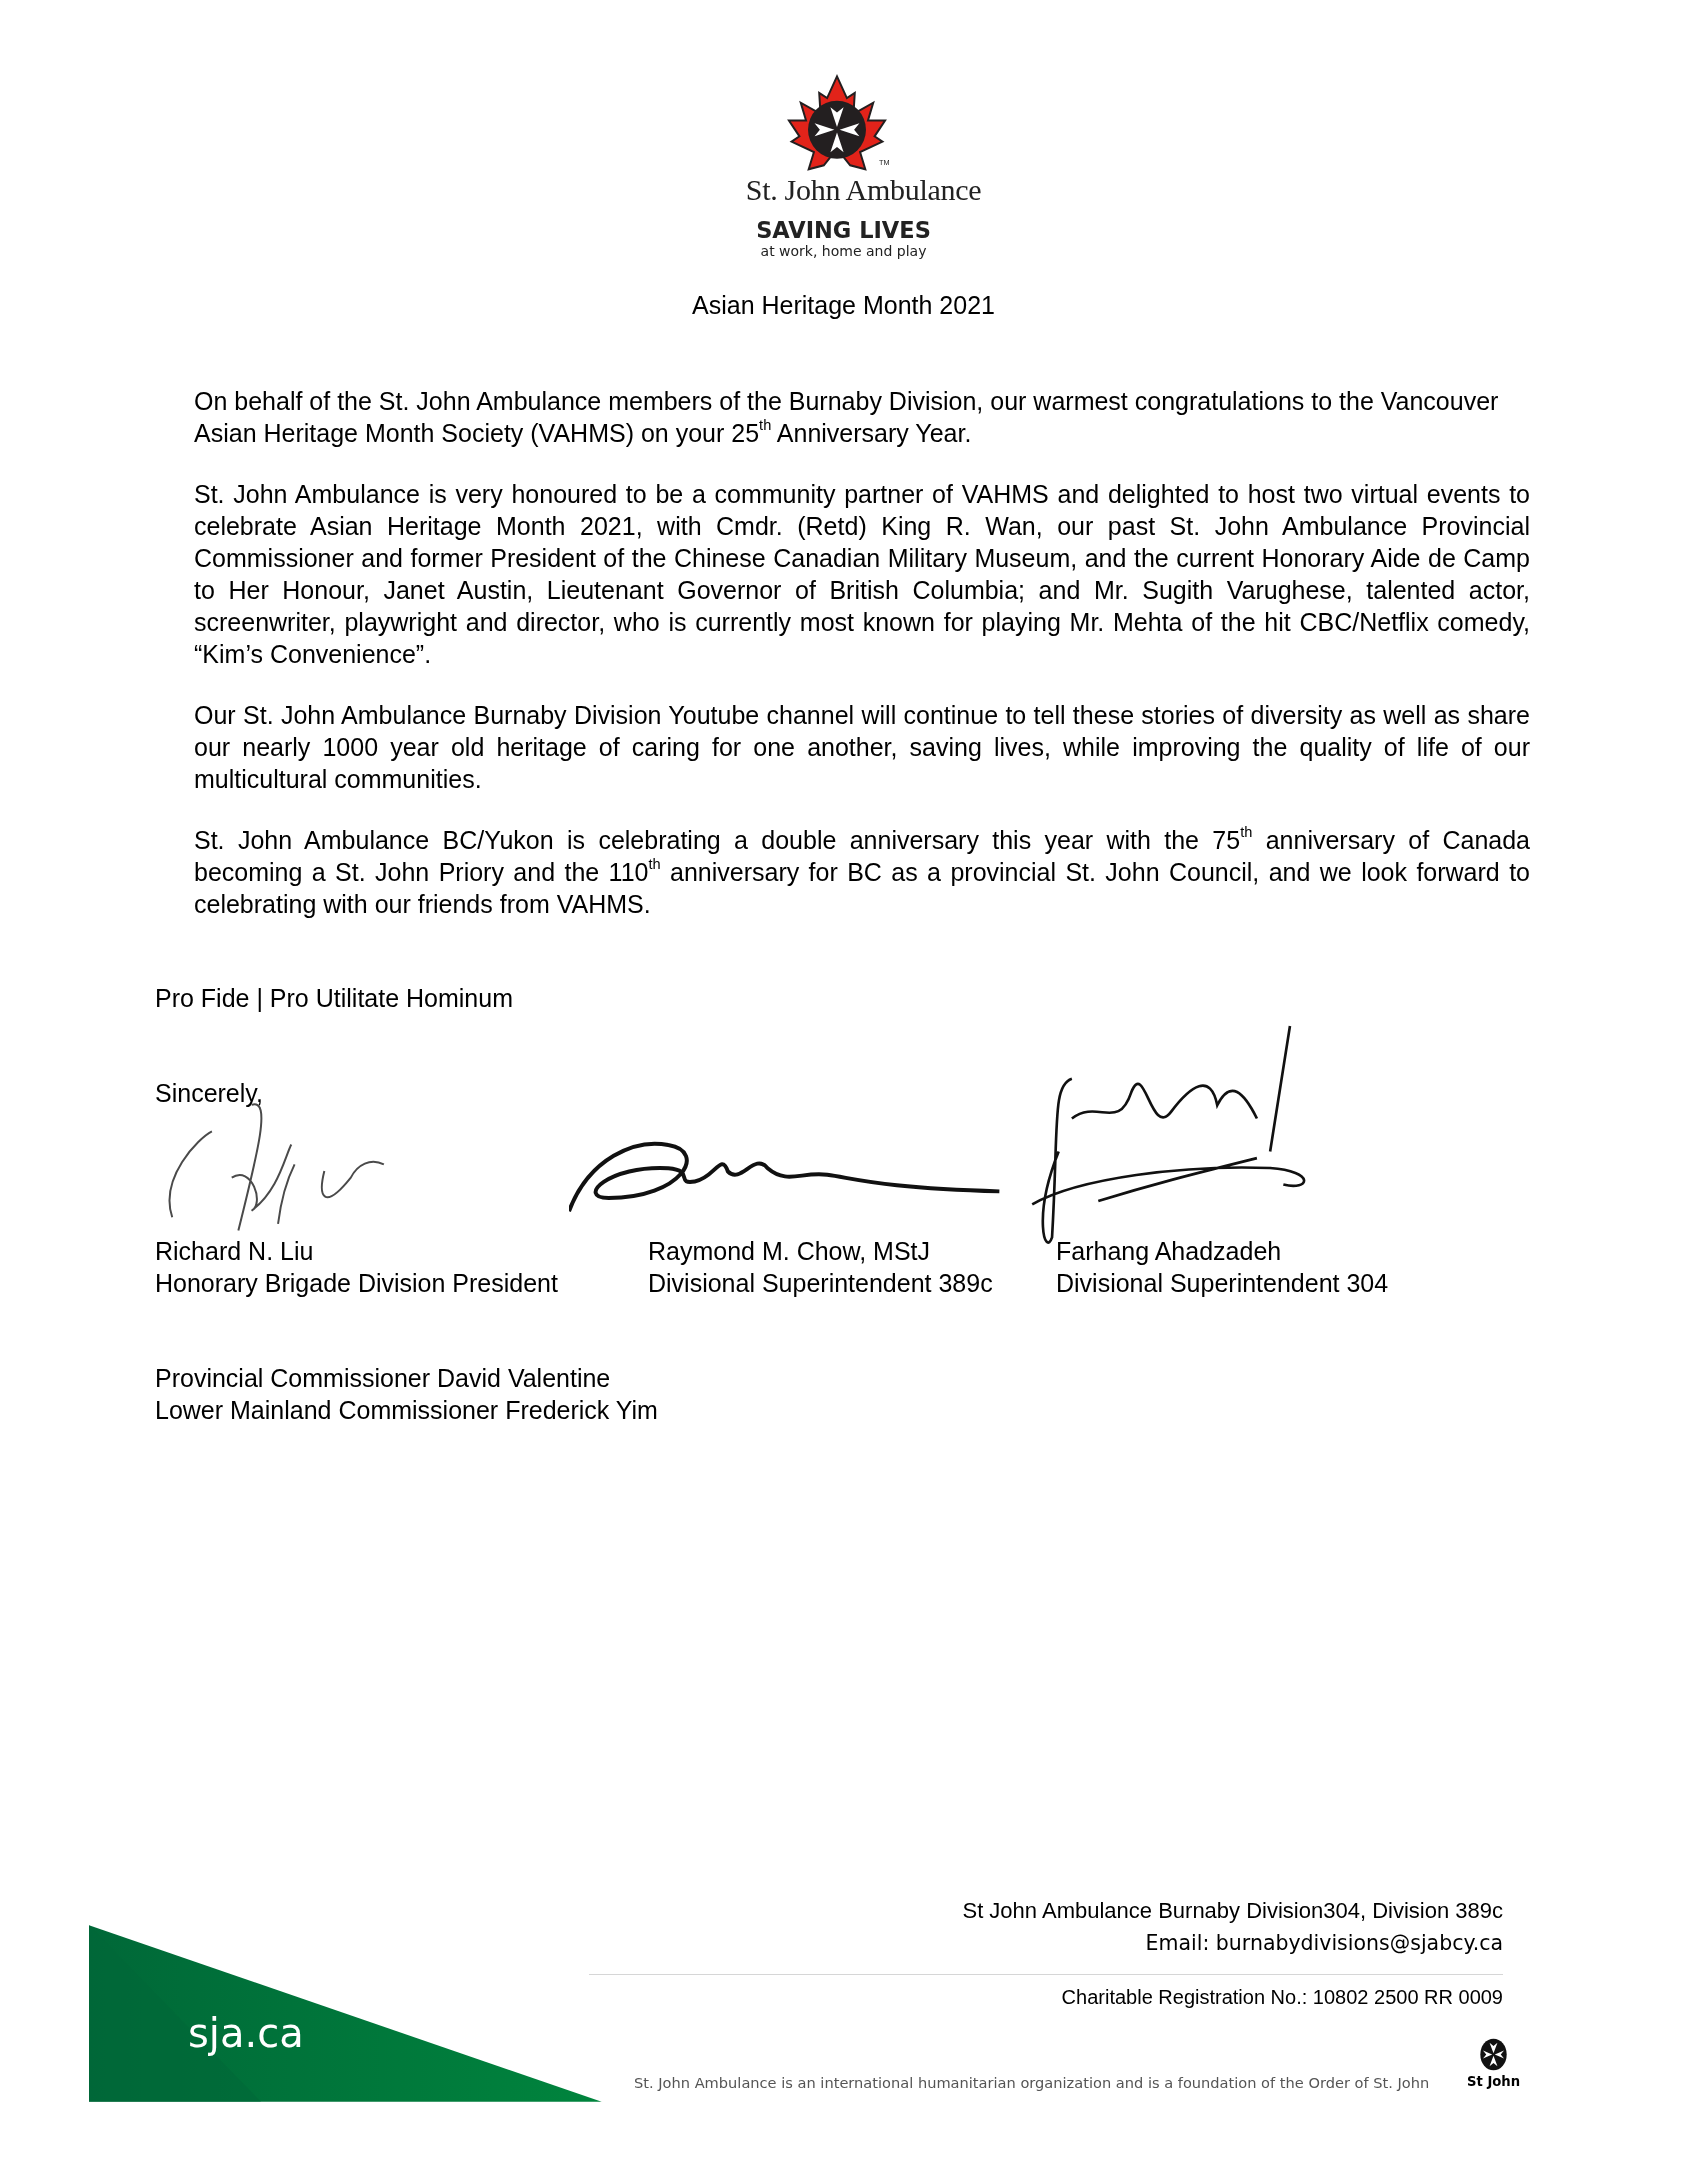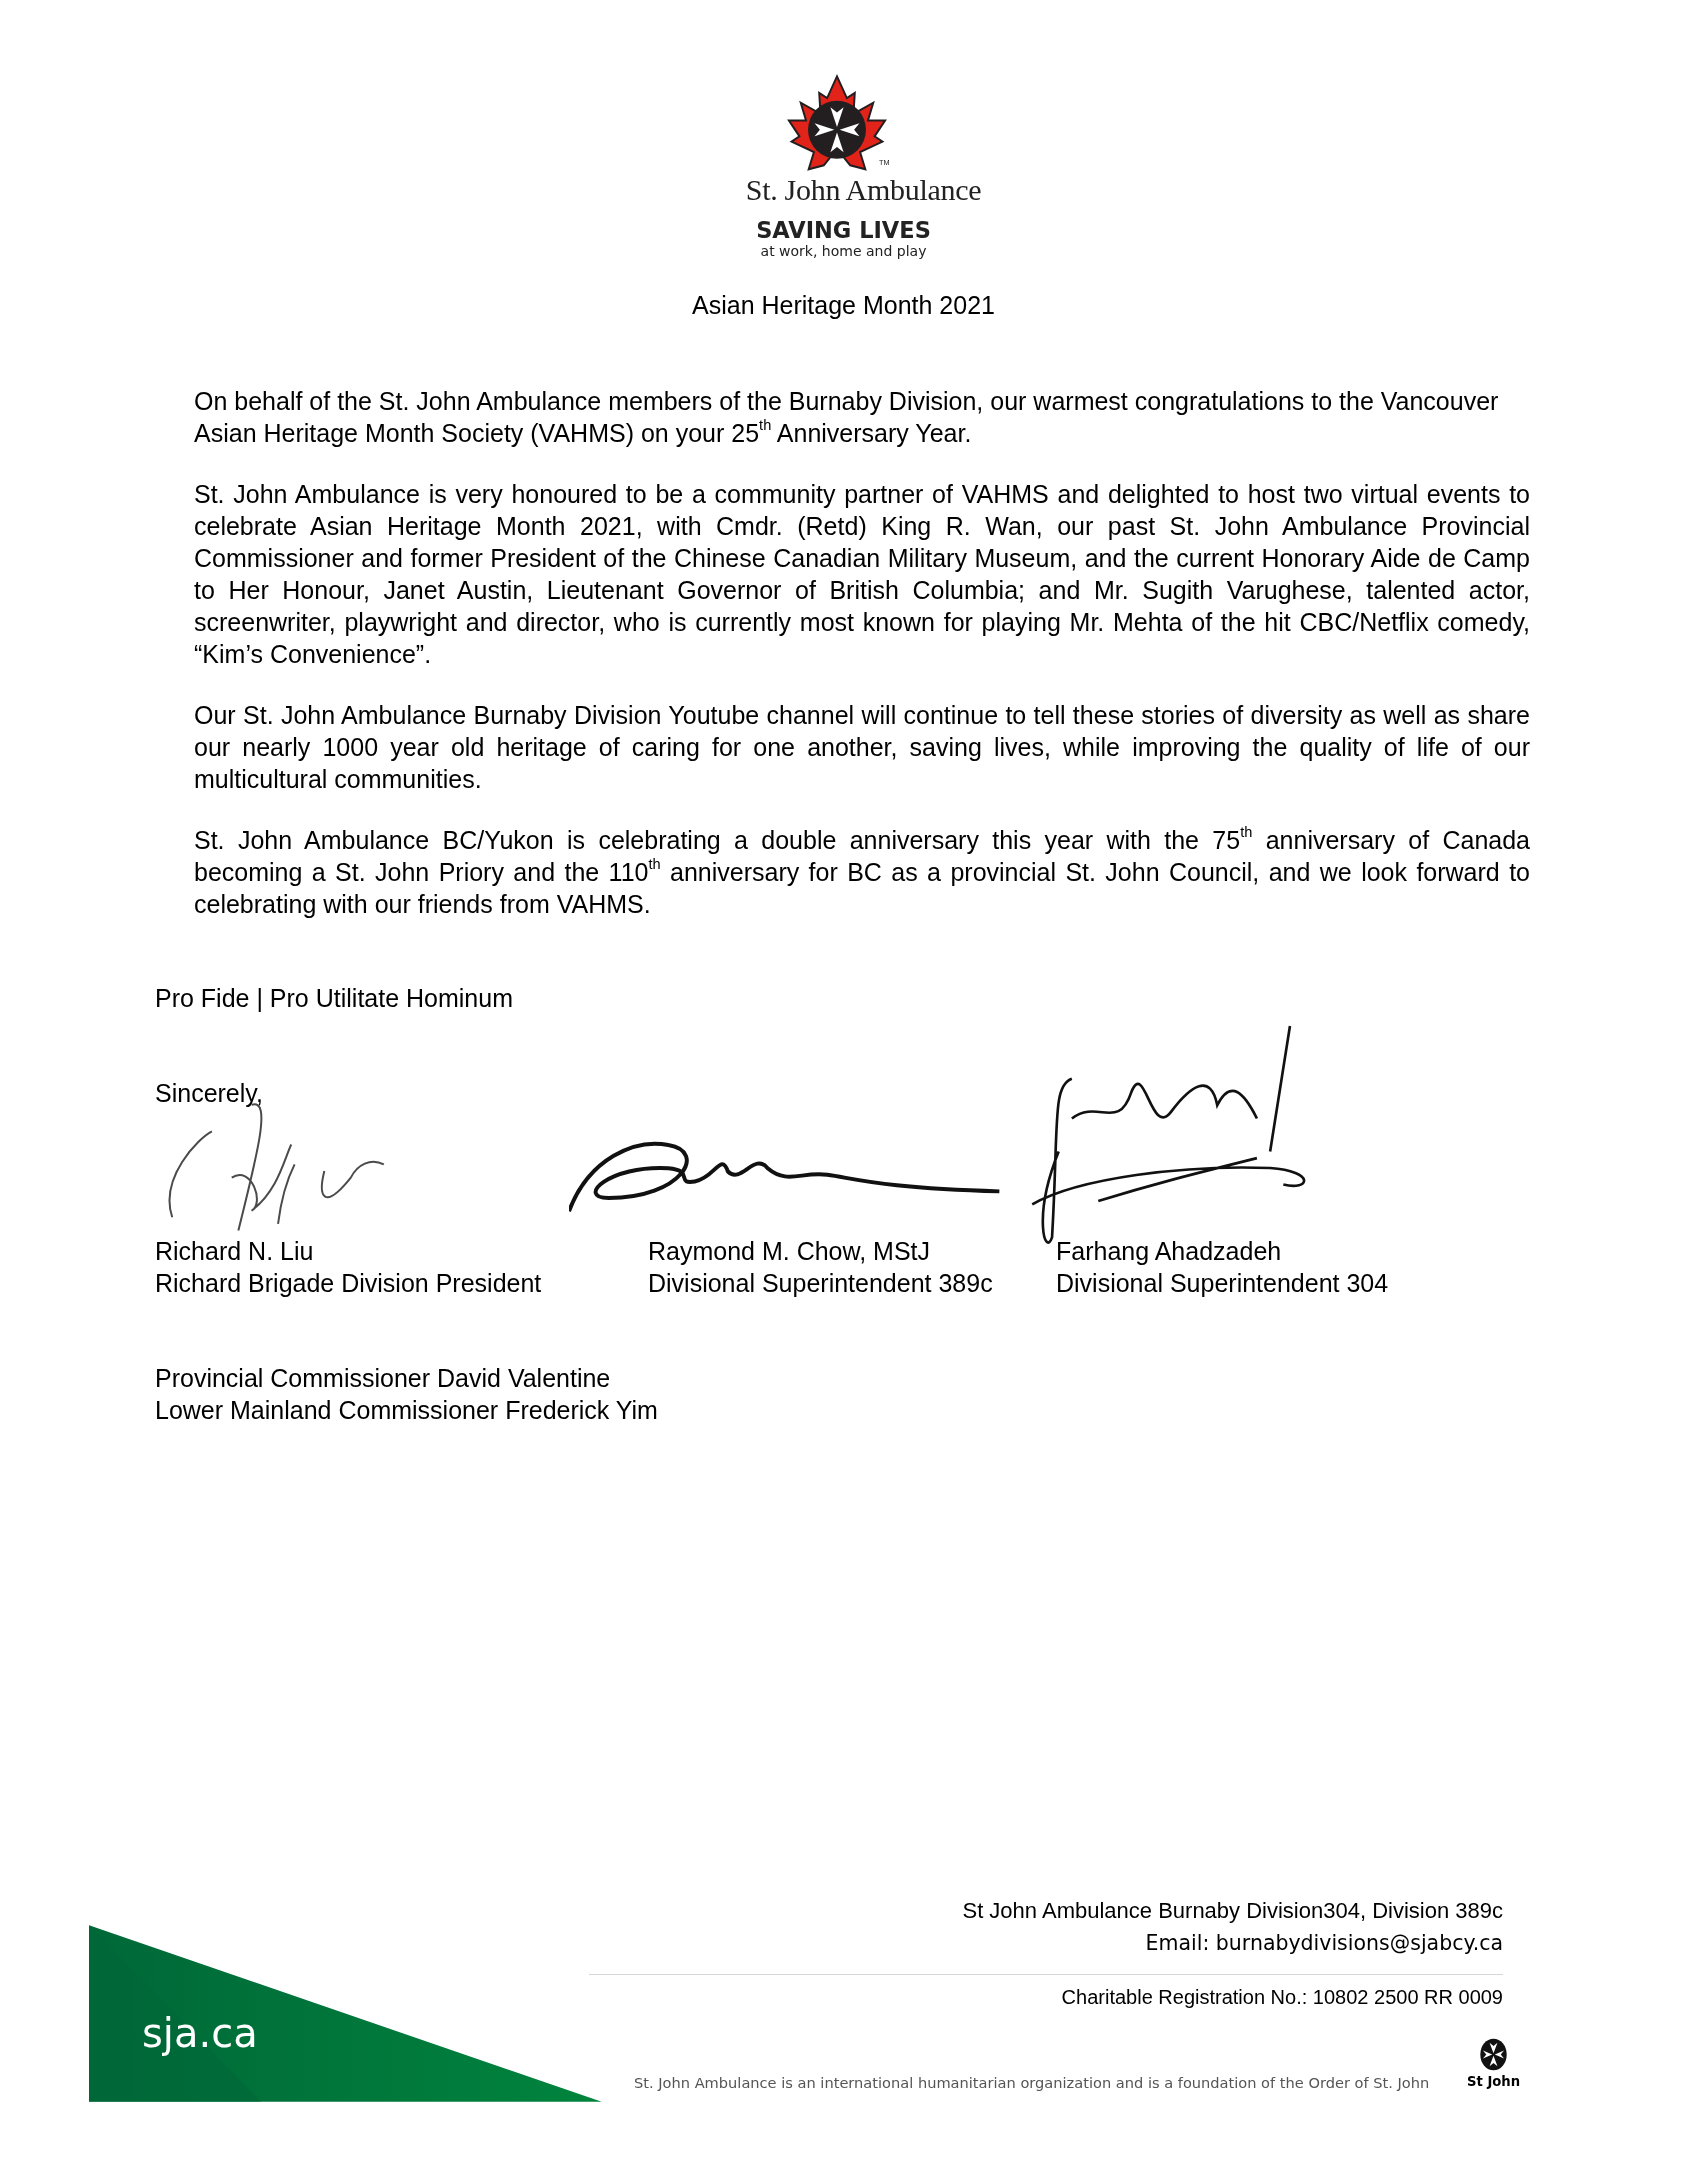--- a/index.html
+++ b/index.html
@@ -10,21 +10,21 @@
   .justify { text-align: justify; text-align-last: left; }
   sup { font-size: 14.6px; line-height: 0; vertical-align: 12px; }
   .logo-name { font-family: "Liberation Serif", serif; font-size: 30px; color: #222; letter-spacing: -0.3px; padding-left: 20px; }
   .logo-saving { font-family: "DejaVu Sans", sans-serif; font-weight: bold; font-size: 22.5px; color: #222; }
   .logo-tag { font-family: "DejaVu Sans", sans-serif; font-size: 14px; color: #222; }
   .center { left: 0; width: 1687px; text-align: center; }
   .sig-name, .sig-title { font-size: 25px; line-height: 32px; white-space: nowrap; }
   .footer-right { right: 184px; text-align: right; font-size: 22px; line-height: 32px; white-space: nowrap; }
   .footer-email { font-family: "DejaVu Sans", sans-serif; font-size: 20.5px; }
   .footer-tagline { font-family: "DejaVu Sans", sans-serif; font-size: 14.6px; color: #555; white-space: nowrap; }
-  .sja { font-family: "DejaVu Sans", sans-serif; color: #fff; font-size: 40px; }
+  .sja { font-family: "DejaVu Sans", sans-serif; color: #fff; font-size: 40px; margin-left: 46px; }
 </style>
 </head>
 <body>
 
 <div class="abs" style="left:781px; top:73px; width:112px; height:99px;">
   <svg width="112" height="99" viewBox="0 0 170 150">
     <path d="M85 5 L100 38 L112 30 L110 62 L140 45 L132 72 L158 72 L142 96 L154 104 L120 120 L128 146 L105 140 L85 115 L65 140 L42 146 L50 120 L16 104 L28 96 L12 72 L38 72 L30 45 L60 62 L58 30 L70 38 Z" fill="#e2231a" stroke="#231f20" stroke-width="3"></path>
     <circle cx="85" cy="86" r="44" fill="#231f20"></circle>
     <g fill="#ffffff" transform="translate(85,86)">
       <path d="M0 -4 L-10 -34 L0 -26 L10 -34 Z"></path>
@@ -61,21 +61,21 @@
 </svg>
 <svg class="abs" style="left:569px; top:1125px;" width="437" height="93" viewBox="0 0 660 140">
   <path d="M0 130 C 30 50, 100 20, 150 30 C 210 40, 170 110, 60 110 C 10 110, 60 60, 150 65 C 190 68, 160 90, 190 85 C 220 80, 230 40, 240 70 C 260 90, 280 40, 300 65 C 330 90, 350 70, 390 75 C 430 80, 470 95, 650 100" fill="none" stroke="#111" stroke-width="6"></path>
 </svg>
 <svg class="abs" style="left:1019px; top:1019px;" width="304" height="232" viewBox="0 0 460 350">
   <path d="M410 10 L 380 200 M80 90 C 50 100, 60 160, 50 330 C 40 360, 20 300, 60 200 M80 150 C 120 120, 150 170, 170 110 C 190 60, 200 180, 230 140 C 260 100, 290 80, 300 130 C 320 90, 340 110, 360 150 M20 280 C 90 240, 250 220, 380 225 C 450 230, 440 260, 400 250 M120 275 C 200 250, 260 235, 360 210" fill="none" stroke="#111" stroke-width="4"></path>
 </svg>
 
 <div class="abs" style="left:155px; top:1235px;">
   <div class="sig-name">Richard N. Liu</div>
-  <div class="sig-title">Richard Brigade Division President</div>
+  <div class="sig-title">Honorary Brigade Division President</div>
 </div>
 <div class="abs" style="left:648px; top:1235px;">
   <div class="sig-name">Raymond M. Chow, MStJ</div>
   <div class="sig-title">Divisional Superintendent 389c</div>
 </div>
 <div class="abs" style="left:1056px; top:1235px;">
   <div class="sig-name">Farhang Ahadzadeh</div>
   <div class="sig-title">Divisional Superintendent 304</div>
 </div>
 

